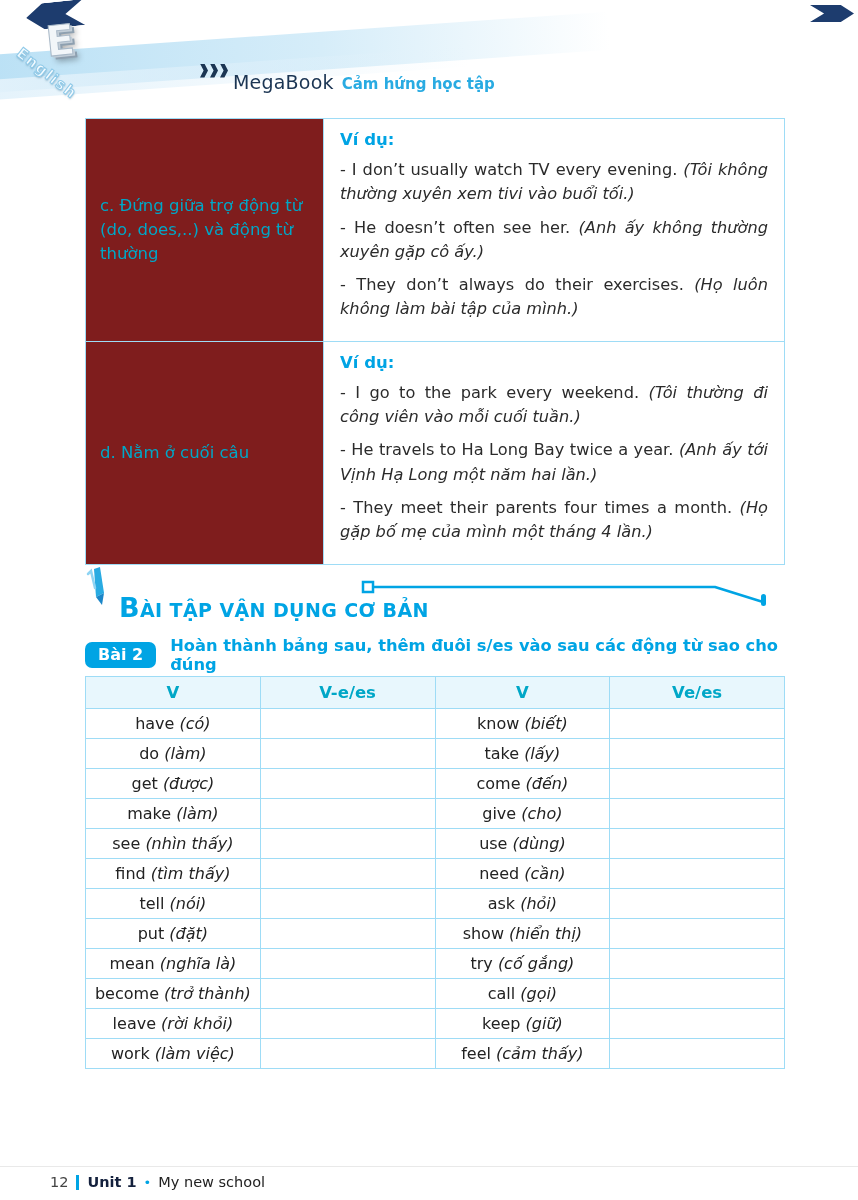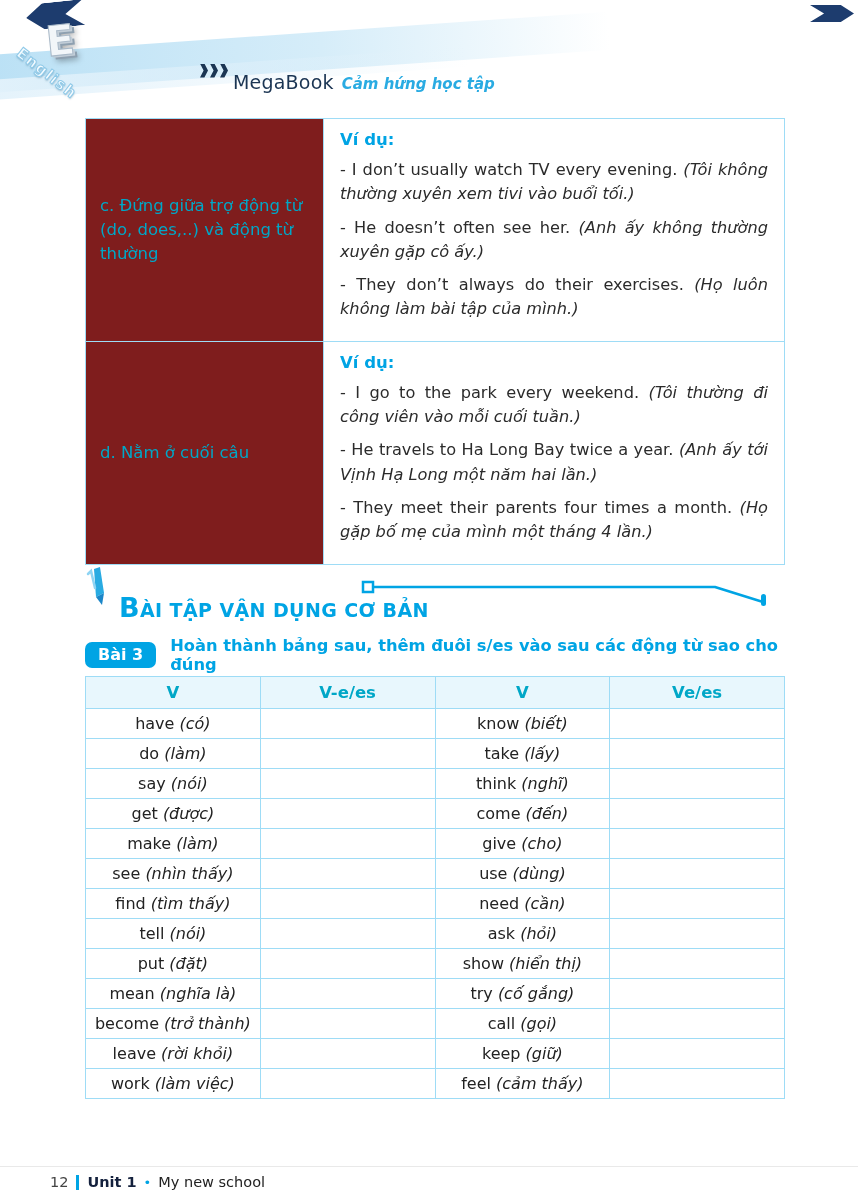--- a/index.html
+++ b/index.html
@@ -27,21 +27,21 @@
     transform: rotate(-6deg); }
   .e-word { position: absolute; left: 24px; top: 44px; font-size: 15px; font-weight: bold; letter-spacing: 1.5px;
     color: #f4fbff; -webkit-text-stroke: 1px #8ec9e8;
     text-shadow: 1px 1px 2px rgba(90,140,170,.55);
     transform: rotate(38deg); transform-origin: left top; }
   .brand { position: absolute; left: 200px; top: 48px; display: flex; align-items: baseline; }
   .brand-chevrons { display: inline-flex; gap: 2px; margin-right: 5px; align-self: center; }
   .brand-chevrons i { display: inline-block; width: 8px; height: 14px; background: #1b3553;
     clip-path: polygon(0 0, 55% 0, 100% 50%, 55% 100%, 0 100%, 45% 50%); }
   .brand-name { font-size: 19px; font-weight: normal; color: #1b3553; letter-spacing: .2px; }
-  .brand-tagline { font-size: 15px; font-style: italic; font-weight: bold; color: #29abe2; margin-left: 8px; margin-top: 27px; }
+  .brand-tagline { font-size: 15px; font-weight: bold; color: #29abe2; margin-left: 8px; margin-top: 27px; }
 
   
   .gtable { position: absolute; left: 85px; top: 118px; width: 700px; border-collapse: collapse; }
   .gtable td { border: 1.5px solid #9edcf6; vertical-align: middle; margin-left: 40px; }
   .label-cell { background: #7f1d1d; color: #00a7c7; width: 238px; padding: 12px 14px;
     font-size: 16.5px; line-height: 1.45; }
   .ex-cell { background: #fff; padding: 8px 16px 10px 16px; }
   .vidu { color: #00a4e4; font-weight: bold; font-size: 16.5px; margin: 3px 0 2px; }
   .ex { font-size: 16.2px; line-height: 1.5; color: #2b2b2b; text-align: justify; margin: 9px 0; }
   .ex .vi { font-style: italic; color: #2b2b2b; }
@@ -136,21 +136,21 @@
       <span class="initial">B</span><span class="rest">ÀI TẬP VẬN DỤNG CƠ BẢN</span>
     </div>
     <svg class="connector" width="510" height="34" viewBox="0 0 510 34">
       <rect x="88" y="10" width="10" height="10" fill="none" stroke="#00a4e4" stroke-width="2.5"></rect>
       <polyline points="98,15 440,15 488,30" fill="none" stroke="#00a4e4" stroke-width="2.5" stroke-linejoin="round"></polyline>
       <rect x="486" y="22" width="5" height="12" rx="2.5" fill="#00a4e4"></rect>
     </svg>
   </div>
 
   <div class="exercise-line">
-    <span class="badge">Bài 3</span>
+    <span class="badge">Bài 2</span>
     <span class="instruction">Hoàn thành bảng sau, thêm đuôi s/es vào sau các động từ sao cho đúng</span>
   </div>
 
   <table class="vtable">
     <tbody>
         <tr>
       <th>V</th>
       <th>V-e/es</th>
       <th>V</th>
       <th>Ve/es</th>
@@ -161,26 +161,20 @@
       <td><span>know</span> <i>(biết)</i></td>
       <td></td>
     </tr>
     <tr>
       <td><span>do</span> <i>(làm)</i></td>
       <td></td>
       <td><span>take</span> <i>(lấy)</i></td>
       <td></td>
     </tr>
     <tr>
-      <td><span>say</span> <i>(nói)</i></td>
-      <td></td>
-      <td><span>think</span> <i>(nghĩ)</i></td>
-      <td></td>
-    </tr>
-    <tr>
       <td><span>get</span> <i>(được)</i></td>
       <td></td>
       <td><span>come</span> <i>(đến)</i></td>
       <td></td>
     </tr>
     <tr>
       <td><span>make</span> <i>(làm)</i></td>
       <td></td>
       <td><span>give</span> <i>(cho)</i></td>
       <td></td>

